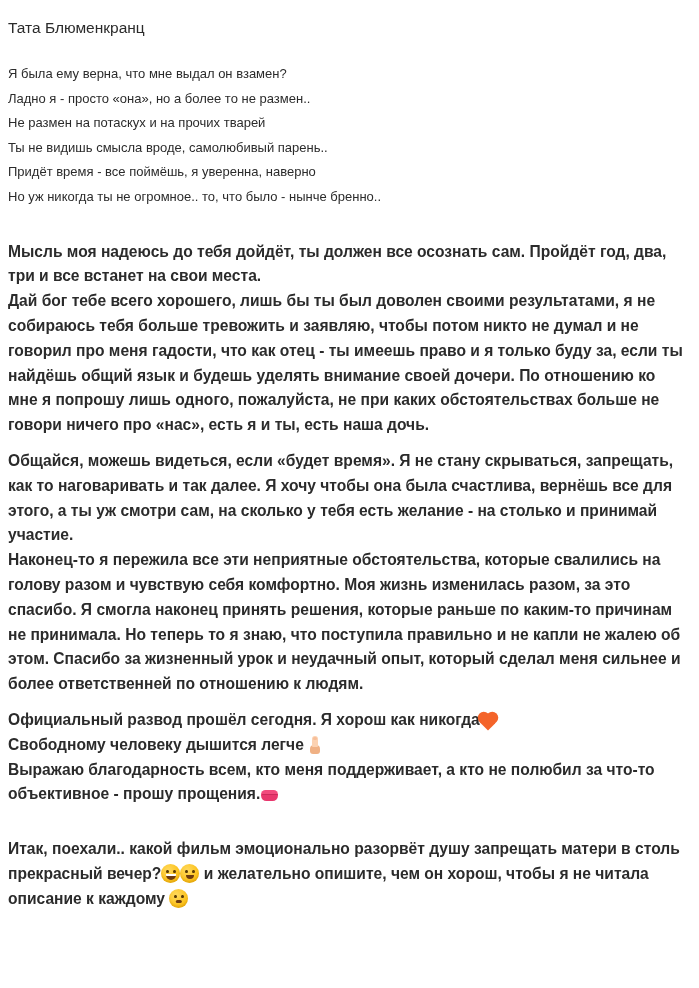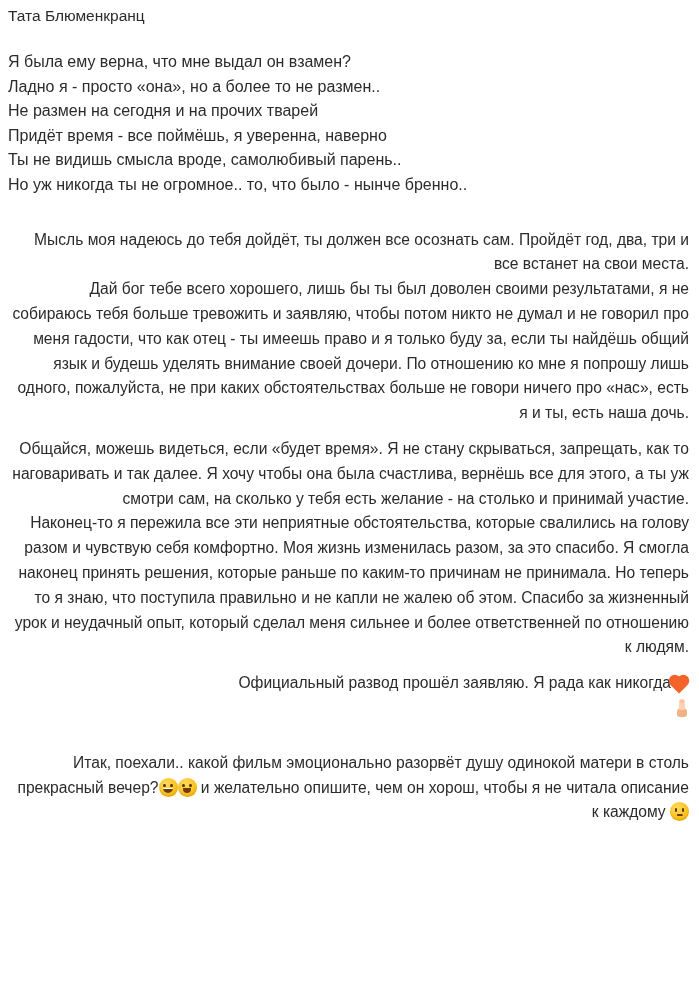--- a/index.html
+++ b/index.html
@@ -13,49 +13,50 @@
     height: 988px;
     overflow: hidden;
     font-family: "Liberation Sans", "DejaVu Sans", sans-serif;
     color: #2b2b2b;
     -webkit-font-smoothing: antialiased;
   }
 
   .post {
     box-sizing: border-box;
     width: 699px;
-    padding: 6px 10px 0 8px;
+    padding: 18px 10px 0 8px;
   }
 
   .author {
     font-size: 15.5px;
     line-height: 20px;
     color: #2b2b2b;
     margin: 0 0 0 0;
     white-space: nowrap;
   }
 
   .spacer-author { height: 24px; }
 
   .verse {
-    font-size: 16px;
+    font-size: 13px;
     line-height: 24.6px;
     color: #2b2b2b;
   }
   .verse .line { white-space: nowrap; }
 
   .gap-lg { height: 30px; }
   .gap-md { height: 11px; }
 
   .para {
     font-size: 15.6px;
     line-height: 24.8px;
     color: #2b2b2b;
-    text-align: right;
+    text-align: left;
     max-width: 681px;
+    font-weight: bold;
   }
 
   
   .e {
     display: inline-block;
     vertical-align: -4px;
     width: 19px;
     height: 19px;
     position: relative;
     margin: 0 0 0 0;
@@ -209,48 +210,52 @@
 
 <div class="post">
 
   <div class="author">Тата Блюменкранц</div>
 
   <div class="spacer-author"></div>
 
   <div class="verse">
     <div class="line">Я была ему верна, что мне выдал он взамен?</div>
     <div class="line">Ладно я - просто «она», но а более то не размен..</div>
-    <div class="line">Не размен на сегодня и на прочих тварей</div>
+    <div class="line">Не размен на потаскух и на прочих тварей</div>
+    <div class="line">Ты не видишь смысла вроде, самолюбивый парень..</div>
     <div class="line">Придёт время - все поймёшь, я уверенна, наверно</div>
-    <div class="line">Ты не видишь смысла вроде, самолюбивый парень..</div>
     <div class="line">Но уж никогда ты не огромное.. то, что было - нынче бренно..</div>
   </div>
 
   <div class="gap-lg"></div>
 
   <div class="para">Мысль моя надеюсь до тебя дойдёт, ты должен все осознать сам. Пройдёт год, два, три и все встанет на свои места.</div>
   <div class="para">Дай бог тебе всего хорошего, лишь бы ты был доволен своими результатами, я не собираюсь тебя больше тревожить и заявляю, чтобы потом никто не думал и не говорил про меня гадости, что как отец - ты имеешь право и я только буду за, если ты найдёшь общий язык и будешь уделять внимание своей дочери. По отношению ко мне я попрошу лишь одного, пожалуйста, не при каких обстоятельствах больше не говори ничего про «нас», есть я и ты, есть наша дочь.</div>
 
   <div class="gap-md"></div>
 
   <div class="para">Общайся, можешь видеться, если «будет время». Я не стану скрываться, запрещать, как то наговаривать и так далее. Я хочу чтобы она была счастлива, вернёшь все для этого, а ты уж смотри сам, на сколько у тебя есть желание - на столько и принимай участие.</div>
   <div class="para">Наконец-то я пережила все эти неприятные обстоятельства, которые свалились на голову разом и чувствую себя комфортно. Моя жизнь изменилась разом, за это спасибо. Я смогла наконец принять решения, которые раньше по каким-то причинам не принимала. Но теперь то я знаю, что поступила правильно и не капли не жалею об этом. Спасибо за жизненный урок и неудачный опыт, который сделал меня сильнее и более ответственней по отношению к людям.</div>
 
   <div class="gap-md"></div>
 
   <div class="para">
-    <span>Официальный развод прошёл заявляю. Я рада как никогда</span><span class="e e-heart-orange"><span class="hs"></span></span>
-  </div>
-
-  <div class="para">
+    <span>Официальный развод прошёл сегодня. Я хорош как никогда</span><span class="e e-heart-orange"><span class="hs"></span></span>
+  </div>
+
+  <div class="para">
+    <span>Свободному человеку дышится легче</span>
     <span class="e e-point"><span class="palm"></span><span class="finger"></span><span class="nail"></span></span>
   </div>
 
+  <div class="para">
+    <span>Выражаю благодарность всем, кто меня поддерживает, а кто не полюбил за что-то объективное - прошу прощения.</span><span class="e e-lips"><span class="lip-top"></span><span class="lip-bot"></span><span class="lip-line"></span></span>
+  </div>
 
 
   <div class="gap-lg"></div>
 
   <div class="para">
-    <span>Итак, поехали.. какой фильм эмоционально разорвёт душу одинокой матери в столь прекрасный вечер?</span><span class="e e-face e-grin"><span class="e-mouth"></span></span><span class="e e-face e-wink"><span class="e-mouth"></span></span><span> и желательно опишите, чем он хорош, чтобы я не читала описание к каждому</span>
+    <span>Итак, поехали.. какой фильм эмоционально разорвёт душу запрещать матери в столь прекрасный вечер?</span><span class="e e-face e-grin"><span class="e-mouth"></span></span><span class="e e-face e-wink"><span class="e-mouth"></span></span><span> и желательно опишите, чем он хорош, чтобы я не читала описание к каждому</span>
     <span class="e e-face e-neutral"><span class="e-mouth"></span></span>
   </div>
 
 </div>
 
 </body></html>

